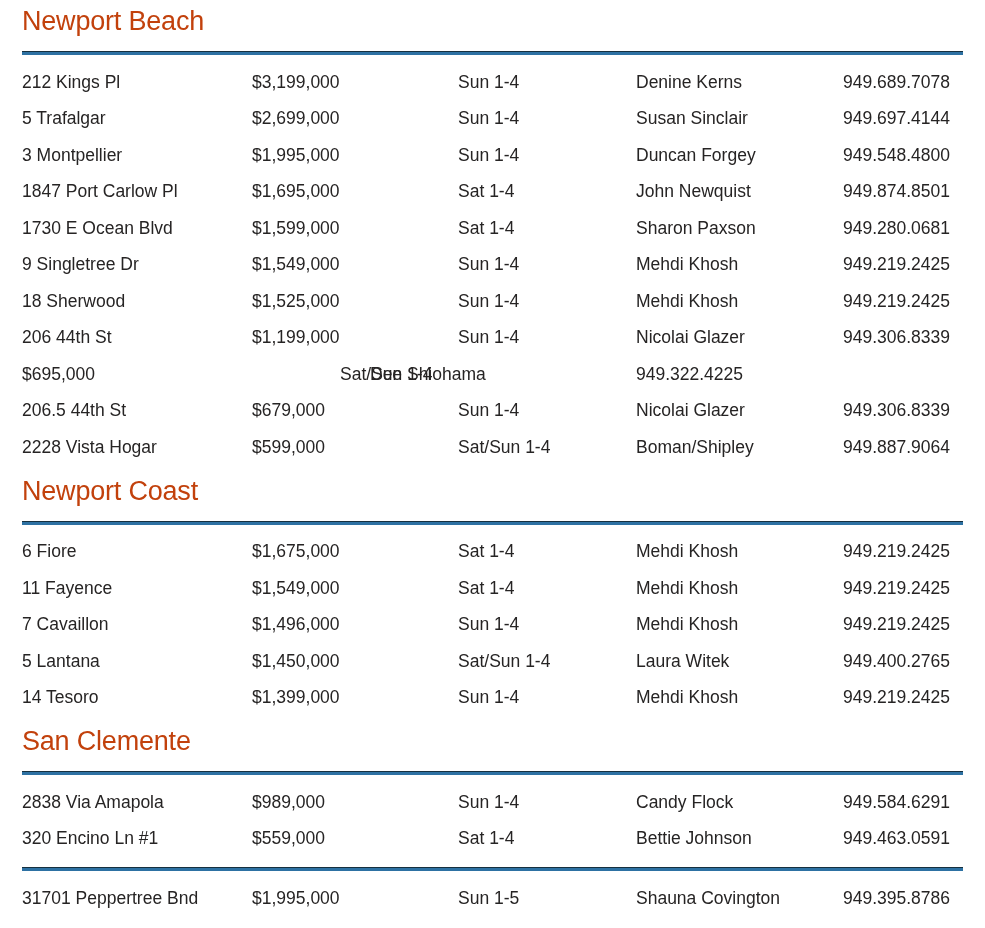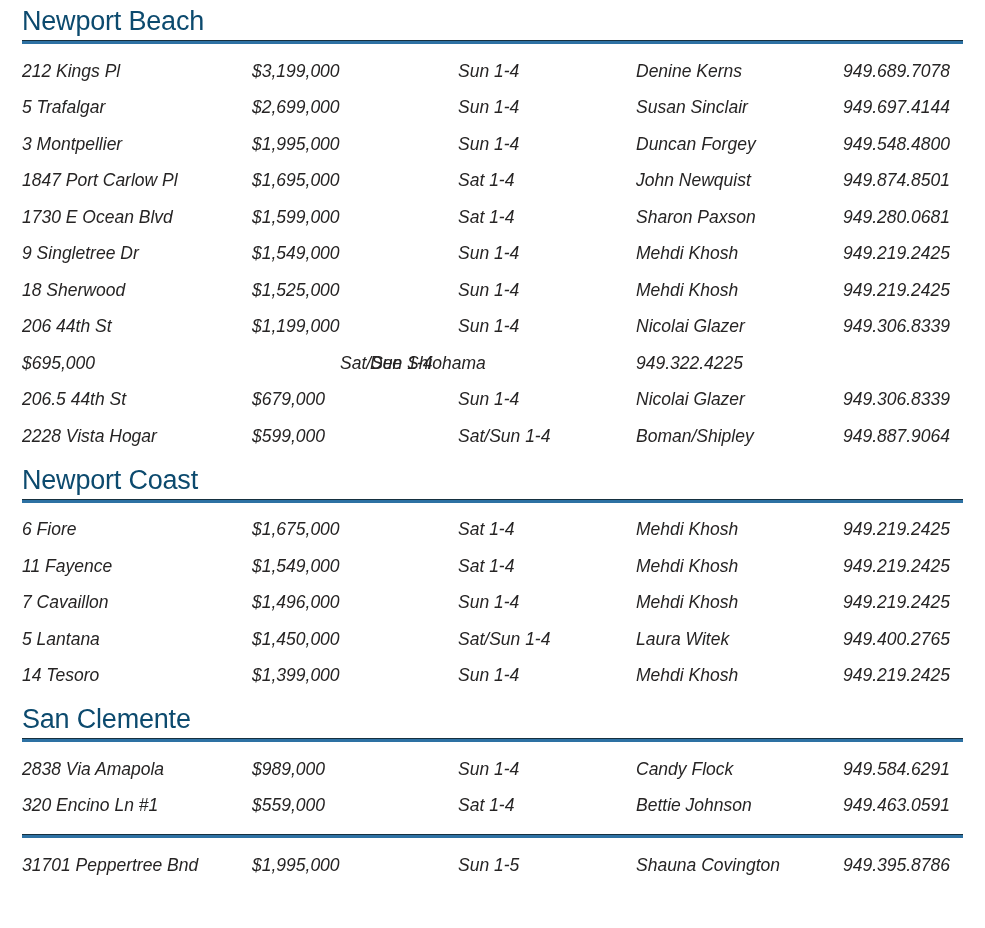--- a/index.html
+++ b/index.html
@@ -17,37 +17,36 @@
     overflow: hidden;
   }
   .city-section { margin-top: 10px; }
   .city-section:first-child { margin-top: 0; }
   .city-title {
     margin: 0;
     font-size: 27px;
     font-weight: 400;
     line-height: 30px;
     letter-spacing: -0.2px;
-    color: #0c4a6e;
-    padding-bottom: 4px;
+    color: #c2410c;
+    padding-bottom: 15px;
   }
   .title-rule {
     height: 4px;
     width: 100%;
     background: linear-gradient(to bottom, #16303f 0%, #16303f 32%, #2d71a3 32%, #2d71a3 100%);
   }
   .rows { margin-top: 9px; }
   .row {
     display: grid;
     grid-template-columns: 230px 118px 266px 207px 1fr;
     align-items: center;
     height: 36.5px;
     font-size: 17.5px;
     line-height: 1;
-    font-style: italic;
   }
   .cell { white-space: nowrap; }
   .cell.price { text-align: left; }
   .cell.time { padding-left: 88px; }
 </style>
 </head>
 <body>
 
 <div id="doc">
   <section class="city-section">

